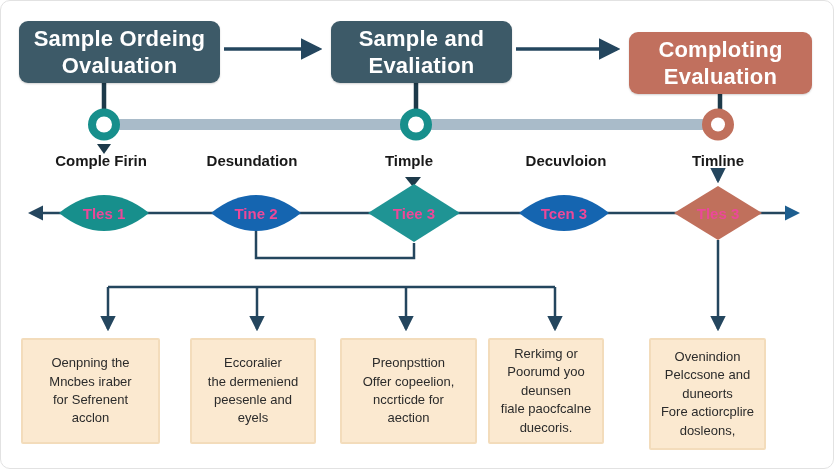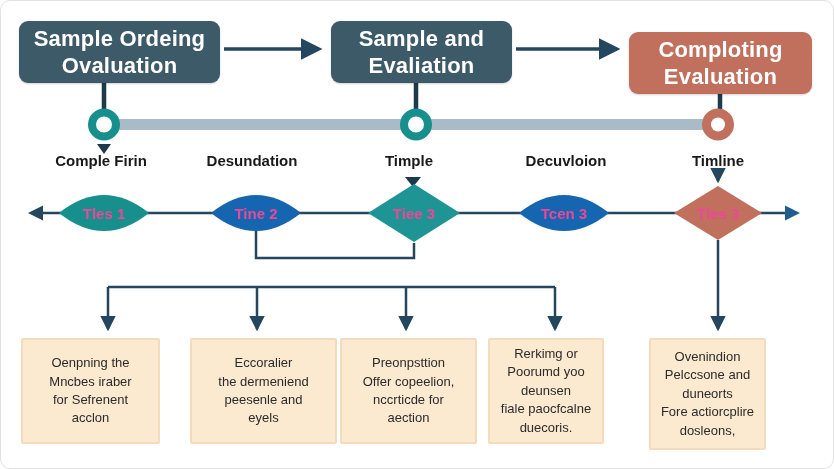--- a/index.html
+++ b/index.html
@@ -37,21 +37,21 @@
 
   .note {
     position: absolute; top: 337px; height: 106px;
     background: #fbe9d0; border: 2px solid #f3dcbb; border-radius: 2px;
     display: flex; align-items: center; justify-content: center;
     text-align: center; white-space: pre-line;
     font-size: 13px; line-height: 1.42; color: #2b2b2b; font-weight: 500;
     padding: 4px 6px;
   }
   .nb1 { left: 20px;  width: 139px; }
-  .nb2 { left: 189px; width: 147px; }
+  .nb2 { left: 189px; width: 126px; }
   .nb3 { left: 339px; width: 137px; }
   .nb4 { left: 487px; width: 116px; }
   .nb5 { left: 648px; width: 117px; height: 112px; }
 </style>
 </head>
 <body>
 
 <div id="stage">
 
   <svg id="wires" width="834" height="469" viewBox="0 0 834 469">

